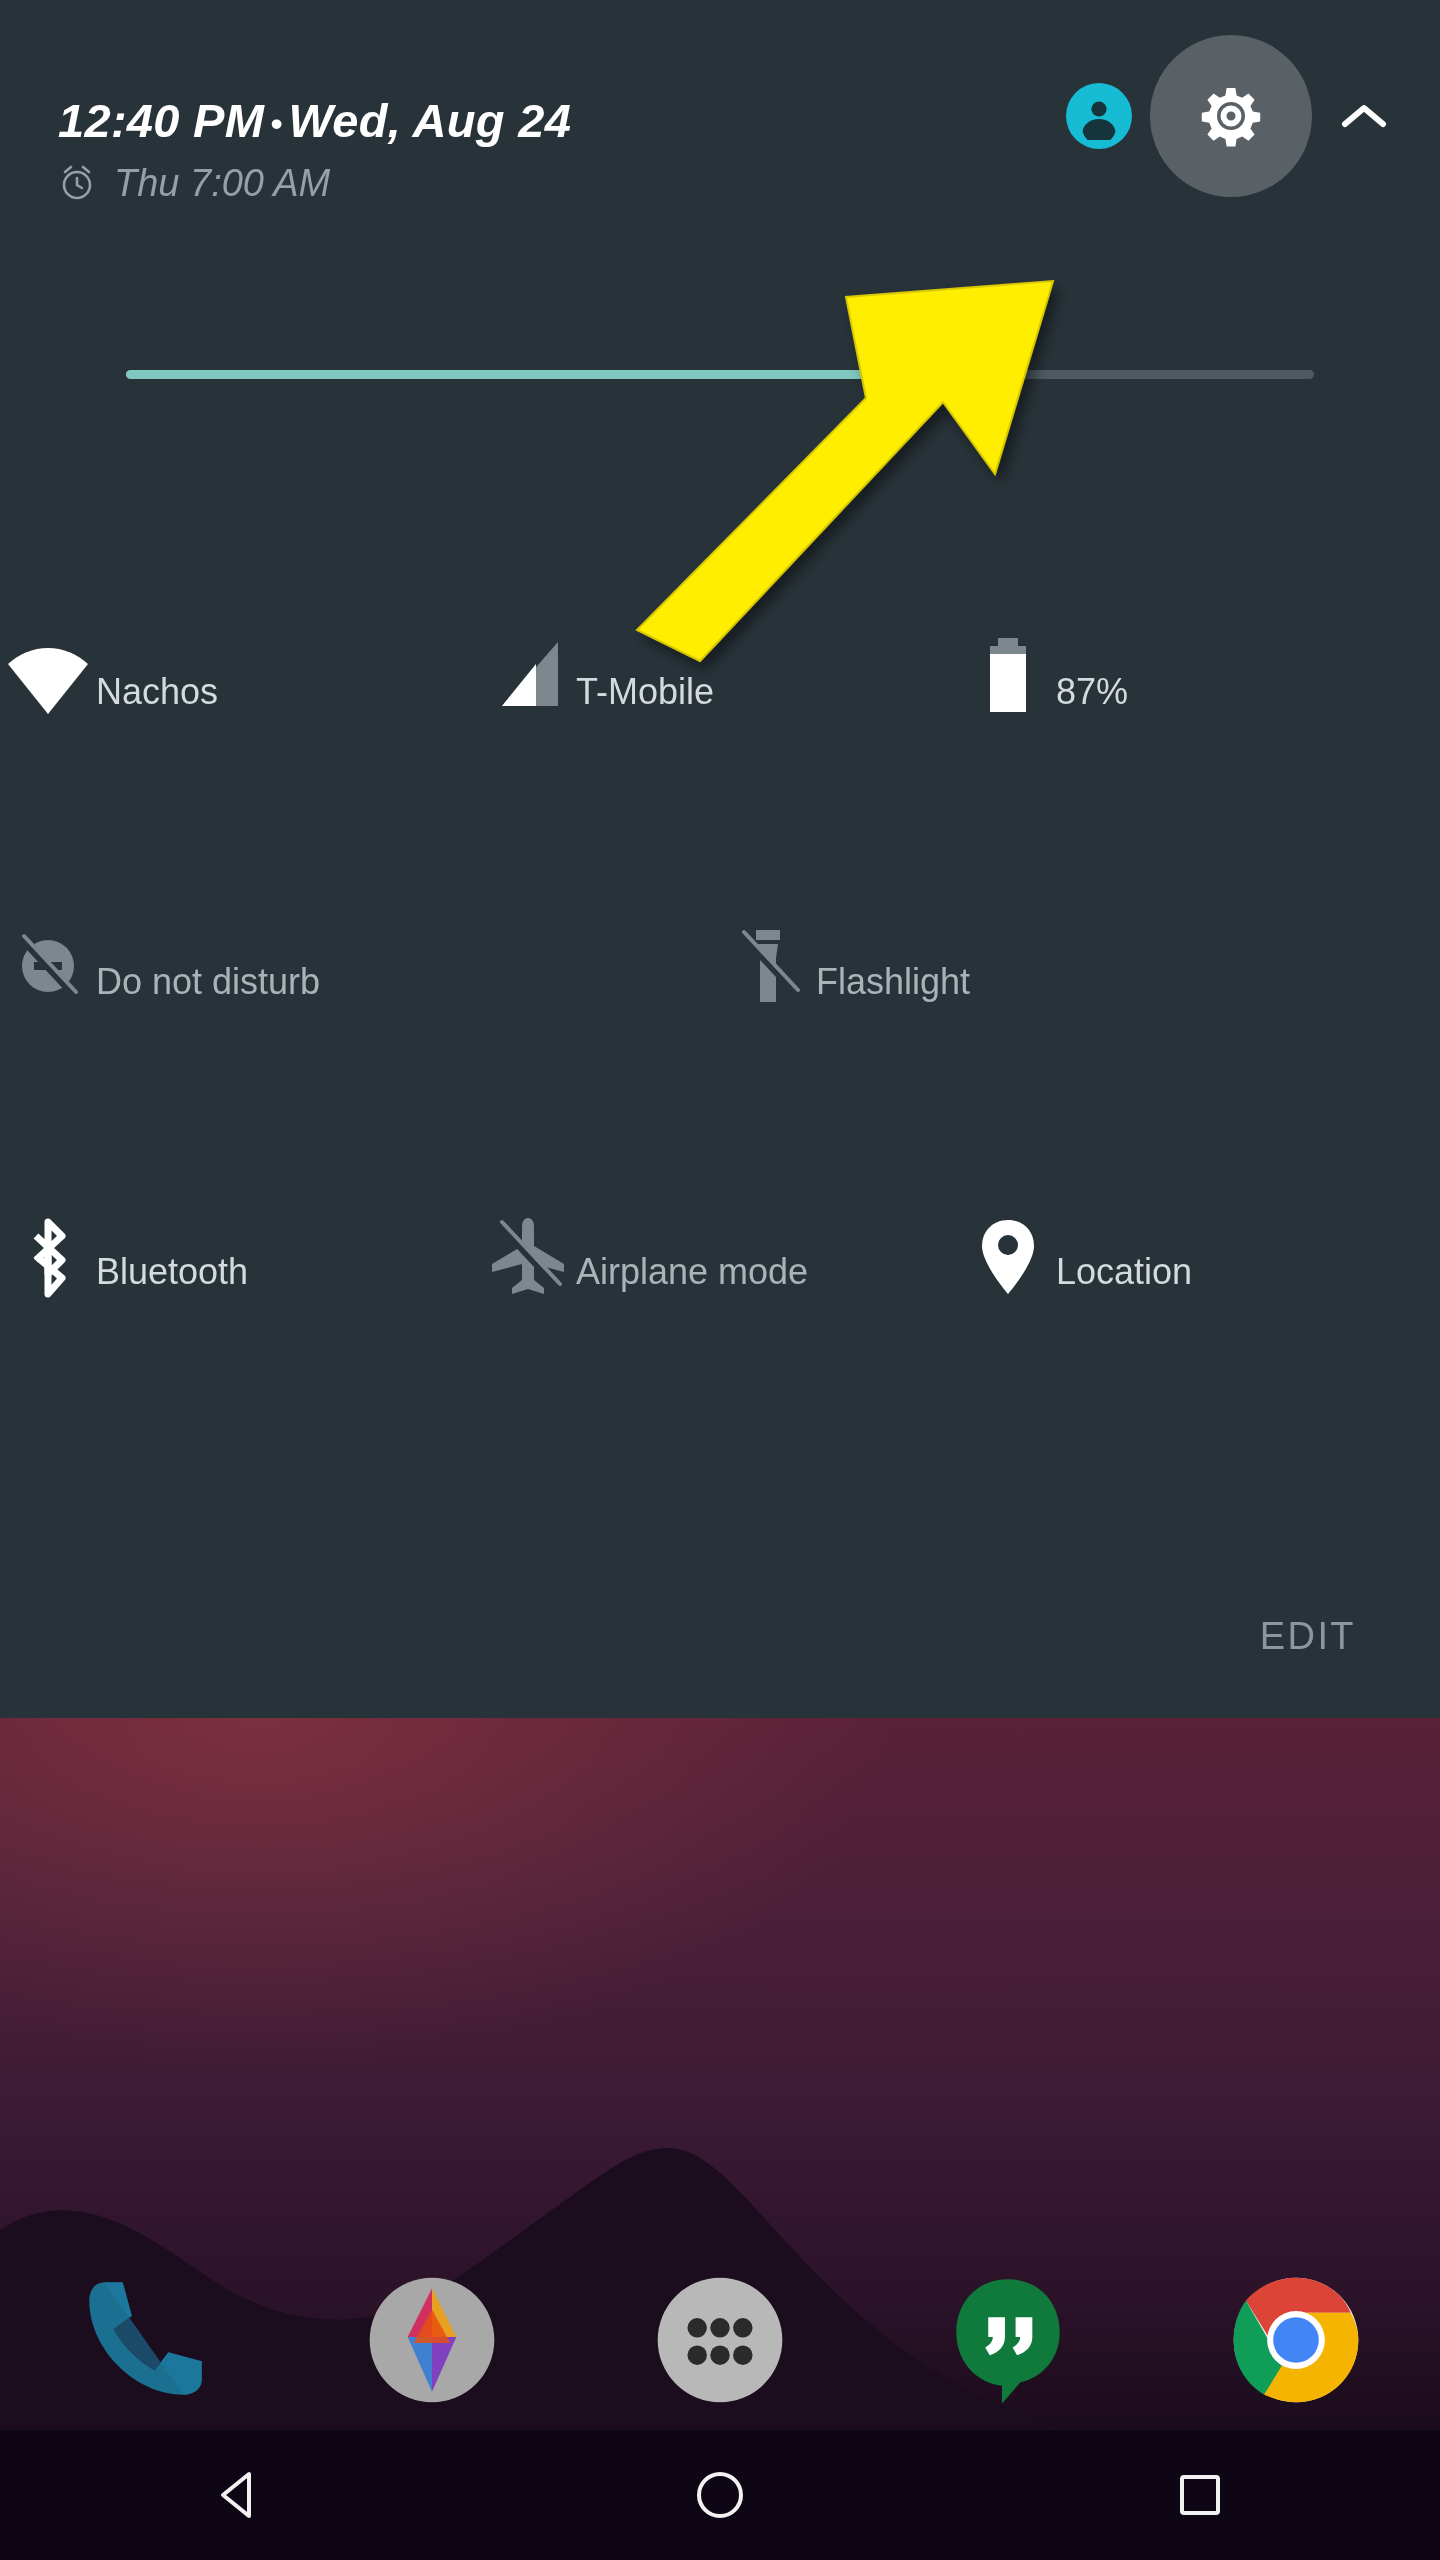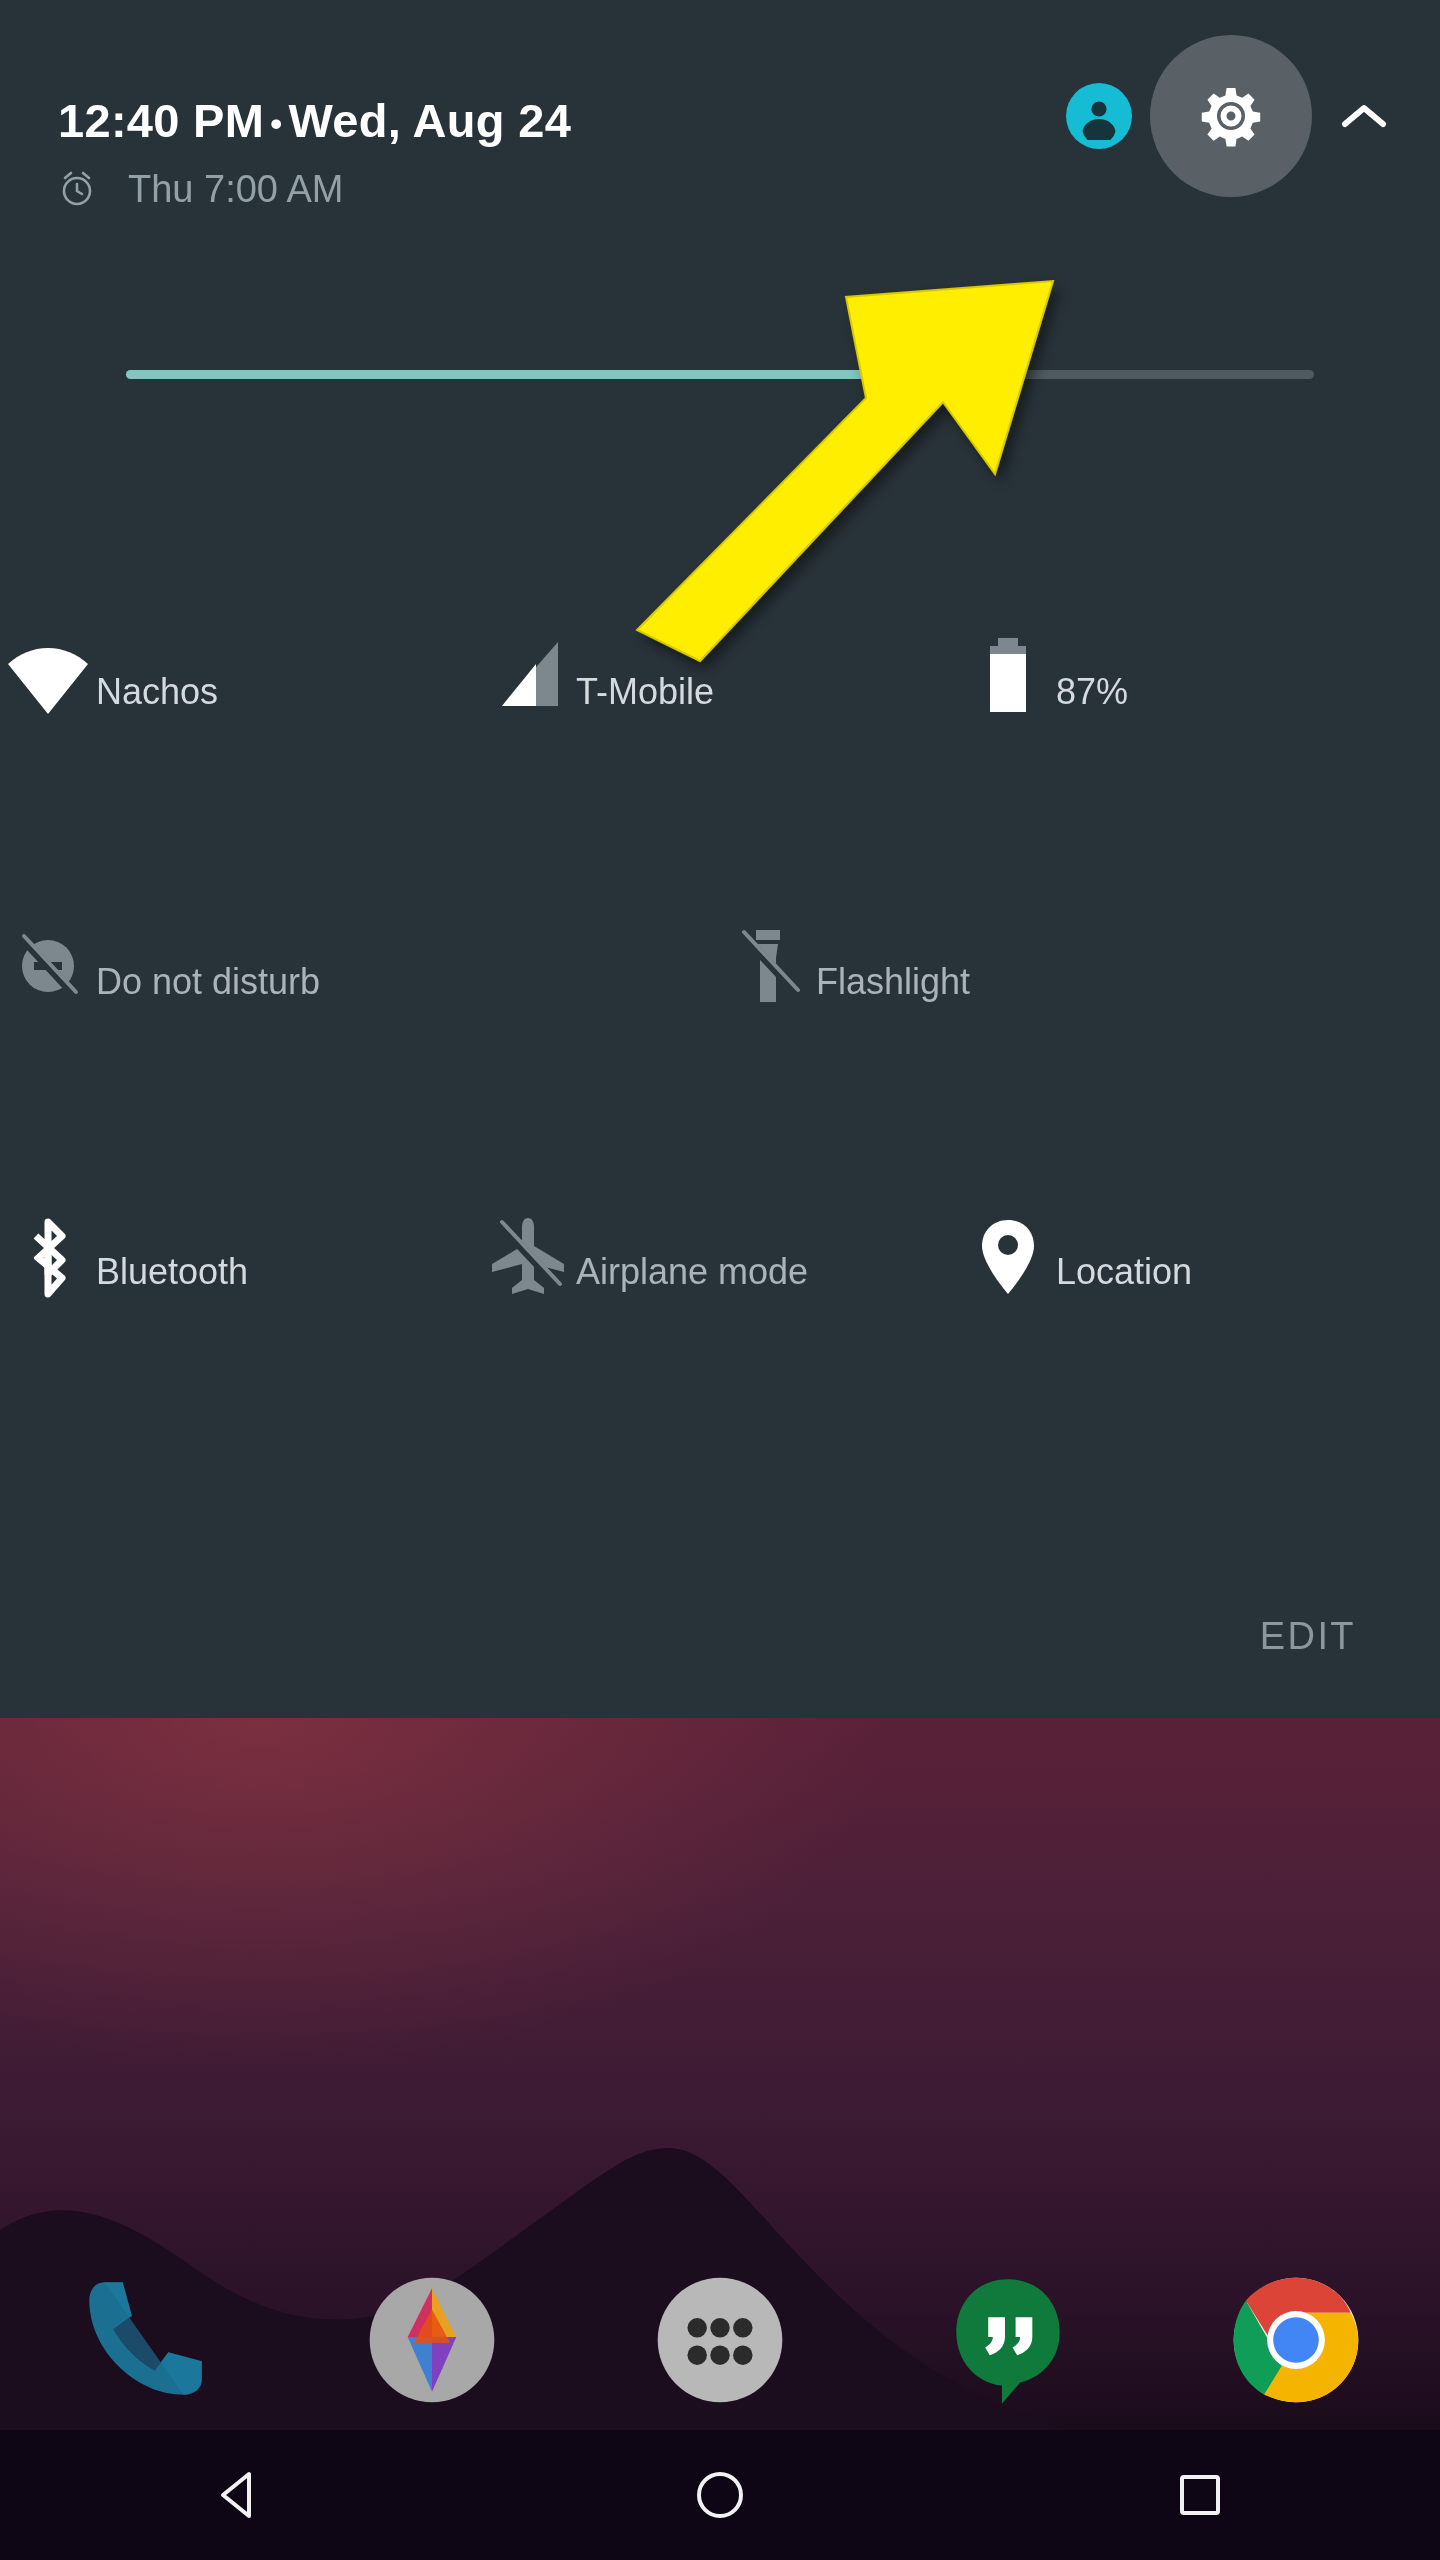--- a/index.html
+++ b/index.html
@@ -23,29 +23,29 @@
   }
   .ridge svg { display:block; width:1440px; height:520px; }
 
   
   .qs-panel {
     position:absolute; left:0; top:0; width:1440px; height:1718px;
     background:#283339;
   }
 
   
-  .qs-header { position:absolute; left:0; top:0; width:1440px; height:300px; }
+  .qs-header { position:absolute; left:0; top:0; width:1440px; height:300px;font-style:italic; }
   .clock-block { position:absolute; left:58px; top:97px; }
   .clock-line {
     font-size:47px; font-weight:bold; color:#ffffff; letter-spacing:0.3px;
     white-space:nowrap; line-height:1;
   }
   .clock-line .dot { font-size:34px; vertical-align:2px; padding:0 6px; }
   .alarm-row {
-    display:flex; align-items:flex-end; gap:32px; margin-top:26px;
+    display:flex; align-items:flex-end; gap:18px; margin-top:20px;
   }
   .alarm-icon { width:38px; height:38px; display:block; }
   .alarm-text { font-size:38px; color:#93a0a6; line-height:1; white-space:nowrap; }
 
   .header-actions {
     position:absolute; right:36px; top:56px;
     display:flex; align-items:center; height:120px;
   }
   .avatar {
     width:66px; height:66px; border-radius:50%;

